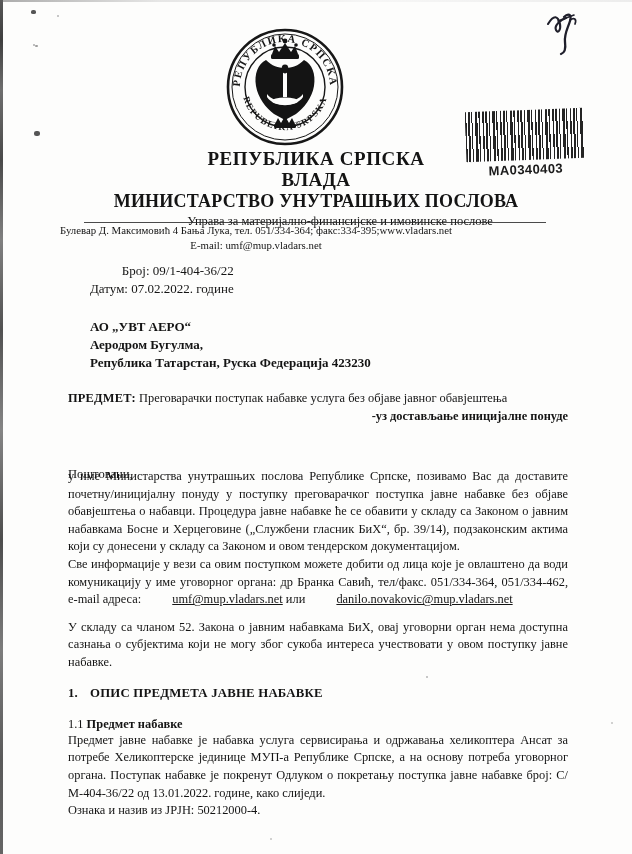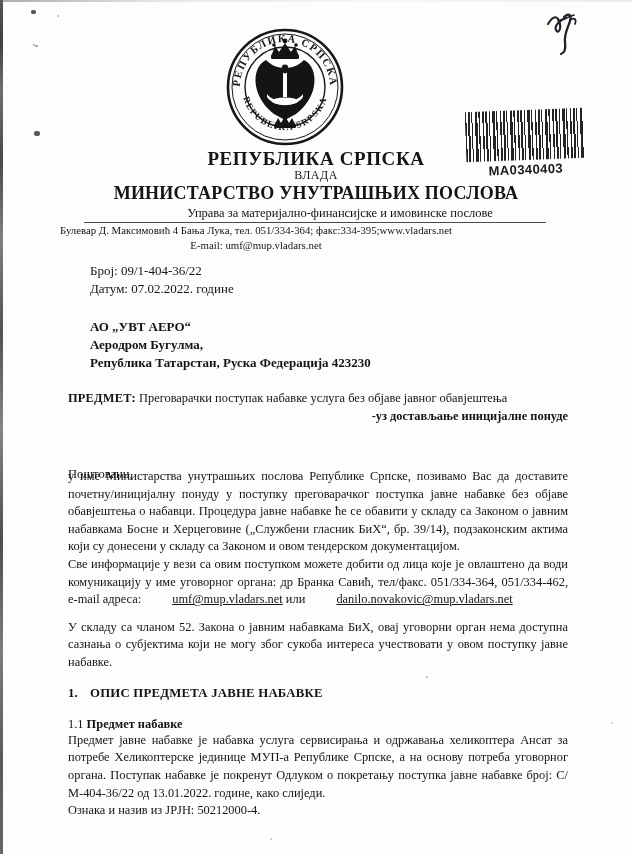--- a/index.html
+++ b/index.html
@@ -79,36 +79,36 @@
     font-size: 13px; font-weight: 700;
     letter-spacing: .4px;
     text-align: center;
     margin-top: 2px;
     color: #1a1a1a;
   }
 
   
   .hdr { position: absolute; left: 0; top: 148px; width: 632px; text-align: center; }
   .hdr .l1 { font-size: 19px; font-weight: 700; letter-spacing: .6px; line-height: 1.12; }
-  .hdr .l2 { font-size: 12px; font-weight: 400; letter-spacing: .5px; line-height: 1.15; }
+  .hdr .l2 { font-size: 19px; font-weight: 700; letter-spacing: .5px; line-height: 1.15; }
   .hdr .l3 { font-size: 18px; font-weight: 700; letter-spacing: .2px; line-height: 1.15; }
   .hdr .l4 { font-size: 12.5px; font-weight: 400; line-height: 1.3; margin-top: 1px; padding-left: 48px; }
 
   .rule {
     position: absolute; left: 84px; top: 222px;
     width: 462px; height: 0;
     border-top: 1.1px solid #2a2a2a;
     opacity: .85;
   }
   .addr { position: absolute; left: 0; top: 223px; width: 512px; text-align: center; }
   .addr .a1 { font-size: 10.8px; line-height: 1.35; }
   .addr .a2 { font-size: 10.8px; line-height: 1.35; }
 
   
-  .meta { position: absolute; left: 90px; top: 262px; font-size: 13px; line-height: 1.35; }
+  .meta { position: absolute; left: 90px; top: 262px; font-size: 13px; line-height: 1.35; text-align: right; }
 
   
   .addressee { position: absolute; left: 90px; top: 318px; font-size: 13px; font-weight: 700; line-height: 1.38; }
 
   
   .subject { position: absolute; left: 68px; top: 390px; width: 500px; font-size: 12.4px; line-height: 1.45; }
   .subject .lbl { font-weight: 700; letter-spacing: .2px; }
   .subject .sub2 { padding-left: 66px; font-weight: 700; text-align: right; }
   .subject .sub2 .dash { display: inline-block; width: 28px; }
 

